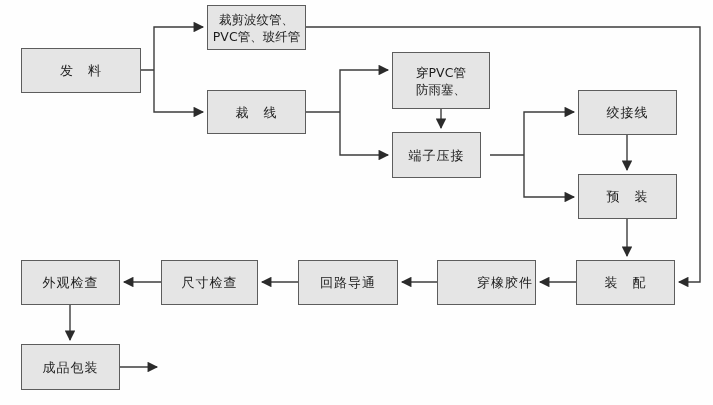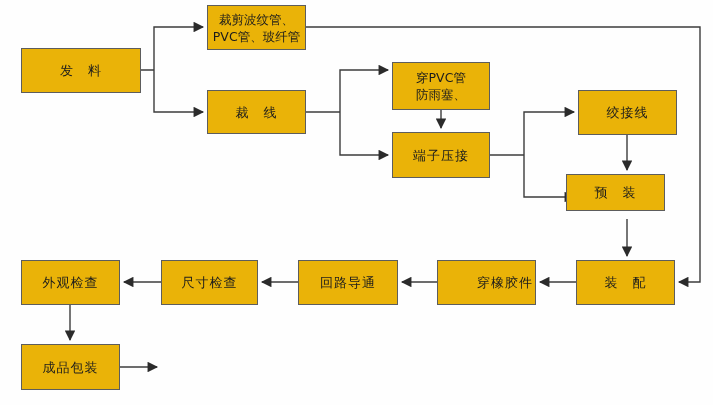--- a/index.html
+++ b/index.html
@@ -19,42 +19,42 @@
     position: absolute;
     left: 0;
     top: 0;
     width: 713px;
     height: 405px;
   }
   .node {
     position: absolute;
     box-sizing: border-box;
     border: 1.6px solid #5d5d5d;
-    background: #eab308;
+    background: #e5e5e5;
     display: flex;
     flex-direction: column;
     align-items: center;
     justify-content: center;
     text-align: center;
     color: #1c1c1c;
     font-size: 13px;
     line-height: 17px;
     letter-spacing: 1px;
   }
   .node span { display: block; white-space: nowrap; }
   .node.twoline { font-size: 12.5px; line-height: 17px; letter-spacing: 0; }
 
   
   .n-fa-liao        { left: 21px;  top: 48px;  width: 120px;  height: 45px; }
   .n-cai-jian-guan  { left: 207px; top: 5px;   width: 99px;  height: 45px; }
   .n-cai-xian       { left: 207px; top: 90px;  width: 99px;  height: 44px; }
-  .n-chuan-pvc      { left: 392px; top: 62px;  width: 98px;  height: 48px; }
-  .n-duan-zi        { left: 392px; top: 132px; width: 98px;  height: 46px; }
+  .n-chuan-pvc      { left: 392px; top: 52px;  width: 98px;  height: 57px; }
+  .n-duan-zi        { left: 392px; top: 132px; width: 89px;  height: 46px; }
   .n-jiao-jie-xian  { left: 578px; top: 90px;  width: 99px;  height: 45px; }
-  .n-yu-zhuang      { left: 566px; top: 174px; width: 99px;  height: 37px; }
+  .n-yu-zhuang      { left: 578px; top: 174px; width: 99px;  height: 45px; }
   .n-zhuang-pei     { left: 576px; top: 260px; width: 99px;  height: 45px; }
   .n-chuan-xiang    { left: 437px; top: 260px; width: 99px;  height: 45px; padding-left: 37px; }
   .n-hui-lu         { left: 298px; top: 260px; width: 100px; height: 45px; }
   .n-chi-cun        { left: 161px; top: 260px; width: 97px;  height: 45px; }
   .n-wai-guan       { left: 21px;  top: 260px; width: 99px;  height: 45px; }
   .n-cheng-pin-bz   { left: 21px;  top: 344px; width: 99px;  height: 46px; }
   .n-cheng-pin-rk   { left: 161px; top: 344px; width: 97px;  height: 46px; }
 
   .edge {
     fill: none;

